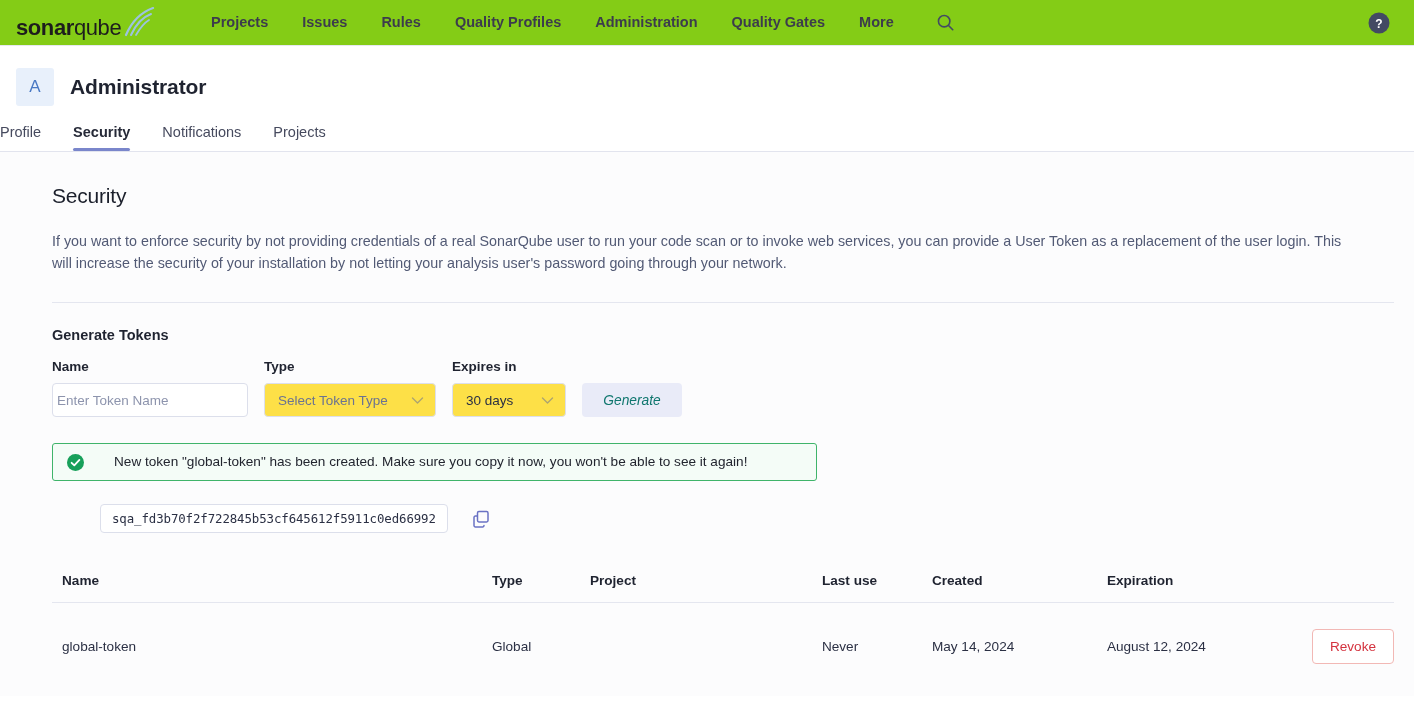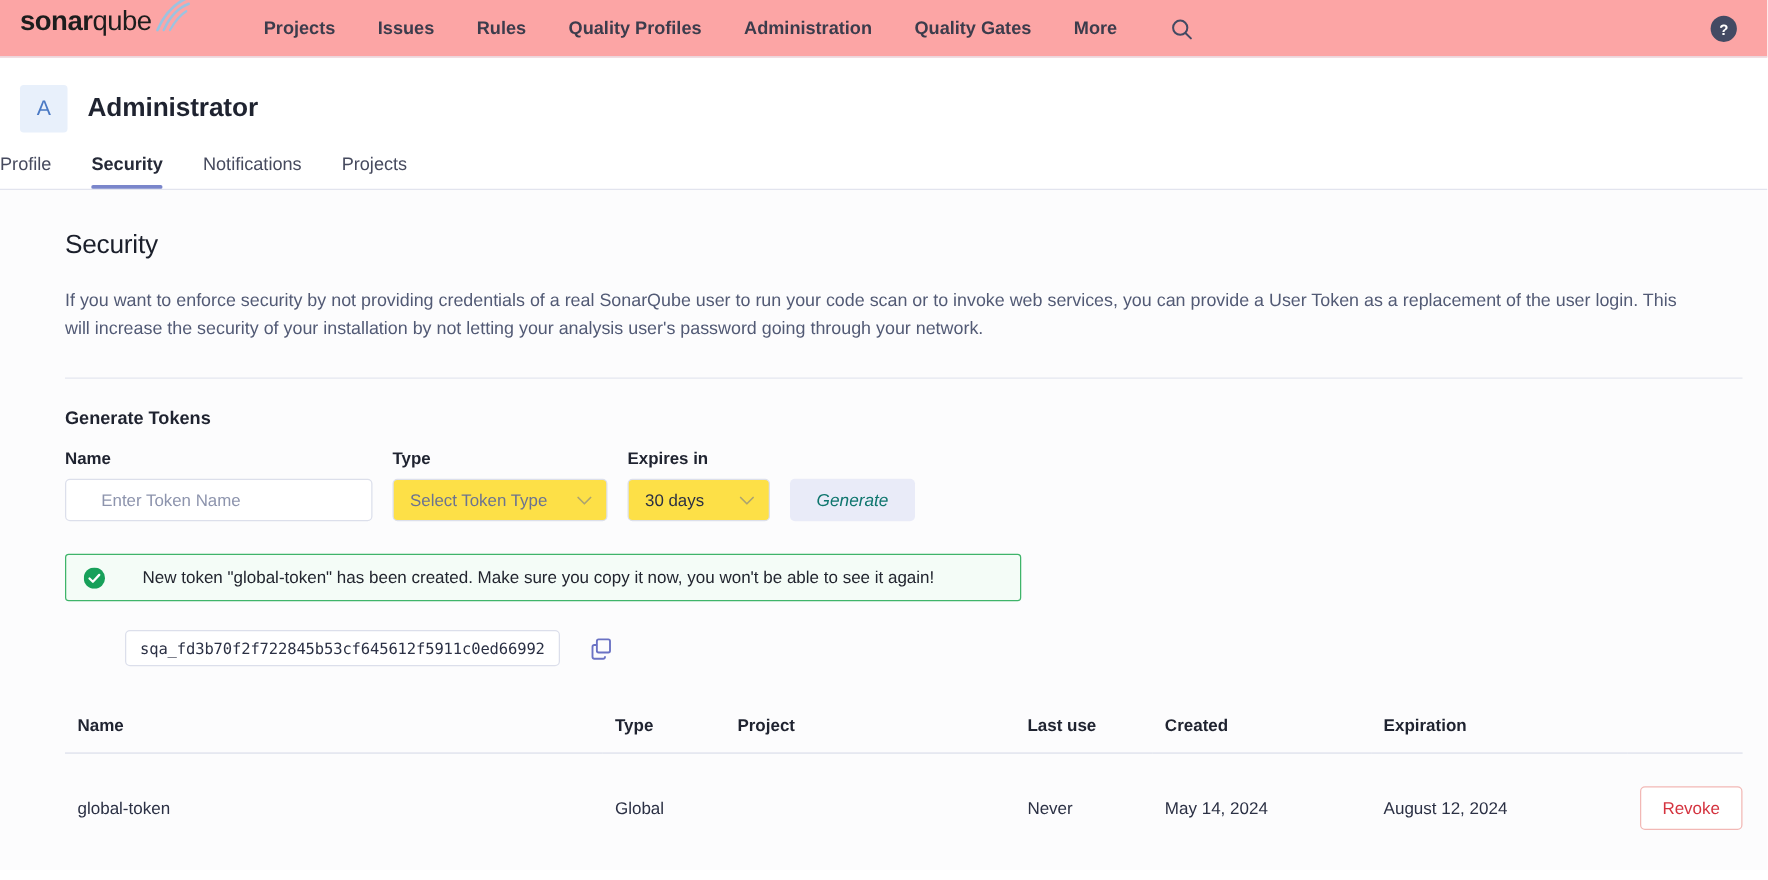--- a/index.html
+++ b/index.html
@@ -8,22 +8,22 @@
     width: 1414px; height: 704px;
     background: #fff;
     font-family: "Liberation Sans", sans-serif;
     -webkit-font-smoothing: antialiased;
   }
 
   
   .topnav {
     height: 46px;
     display: flex;
-    align-items: flex-start;
-    background: #fca5a5;
+    align-items: flex-end;
+    background: #84cc16;
     border-bottom: 1px solid #e6e8f0;
     position: relative;
   }
   .logo {
     margin-left: 16px;
     width: 140px;
     height: 34px;
     display: flex;
     align-items: center;
     position: relative;
@@ -163,25 +163,25 @@
     margin-top: 16px;
   }
   .field { display: flex; flex-direction: column; }
   .field-label {
     font-size: 13.5px;
     font-weight: 700;
     color: #1f2330;
     margin-bottom: 9px;
   }
   .text-input {
-    width: 246px;
+    width: 196px;
     height: 34px;
     border: 1px solid #dcdfeb;
     border-radius: 4px;
-    padding: 0 28px;
+    padding: 0 4px;
     font-size: 13.5px;
     color: #2b3044;
     background: #fff;
     font-family: "Liberation Sans", sans-serif;
     outline: none;
   }
   .text-input::placeholder { color: #8d94ad; }
 
   .select {
     height: 34px;

